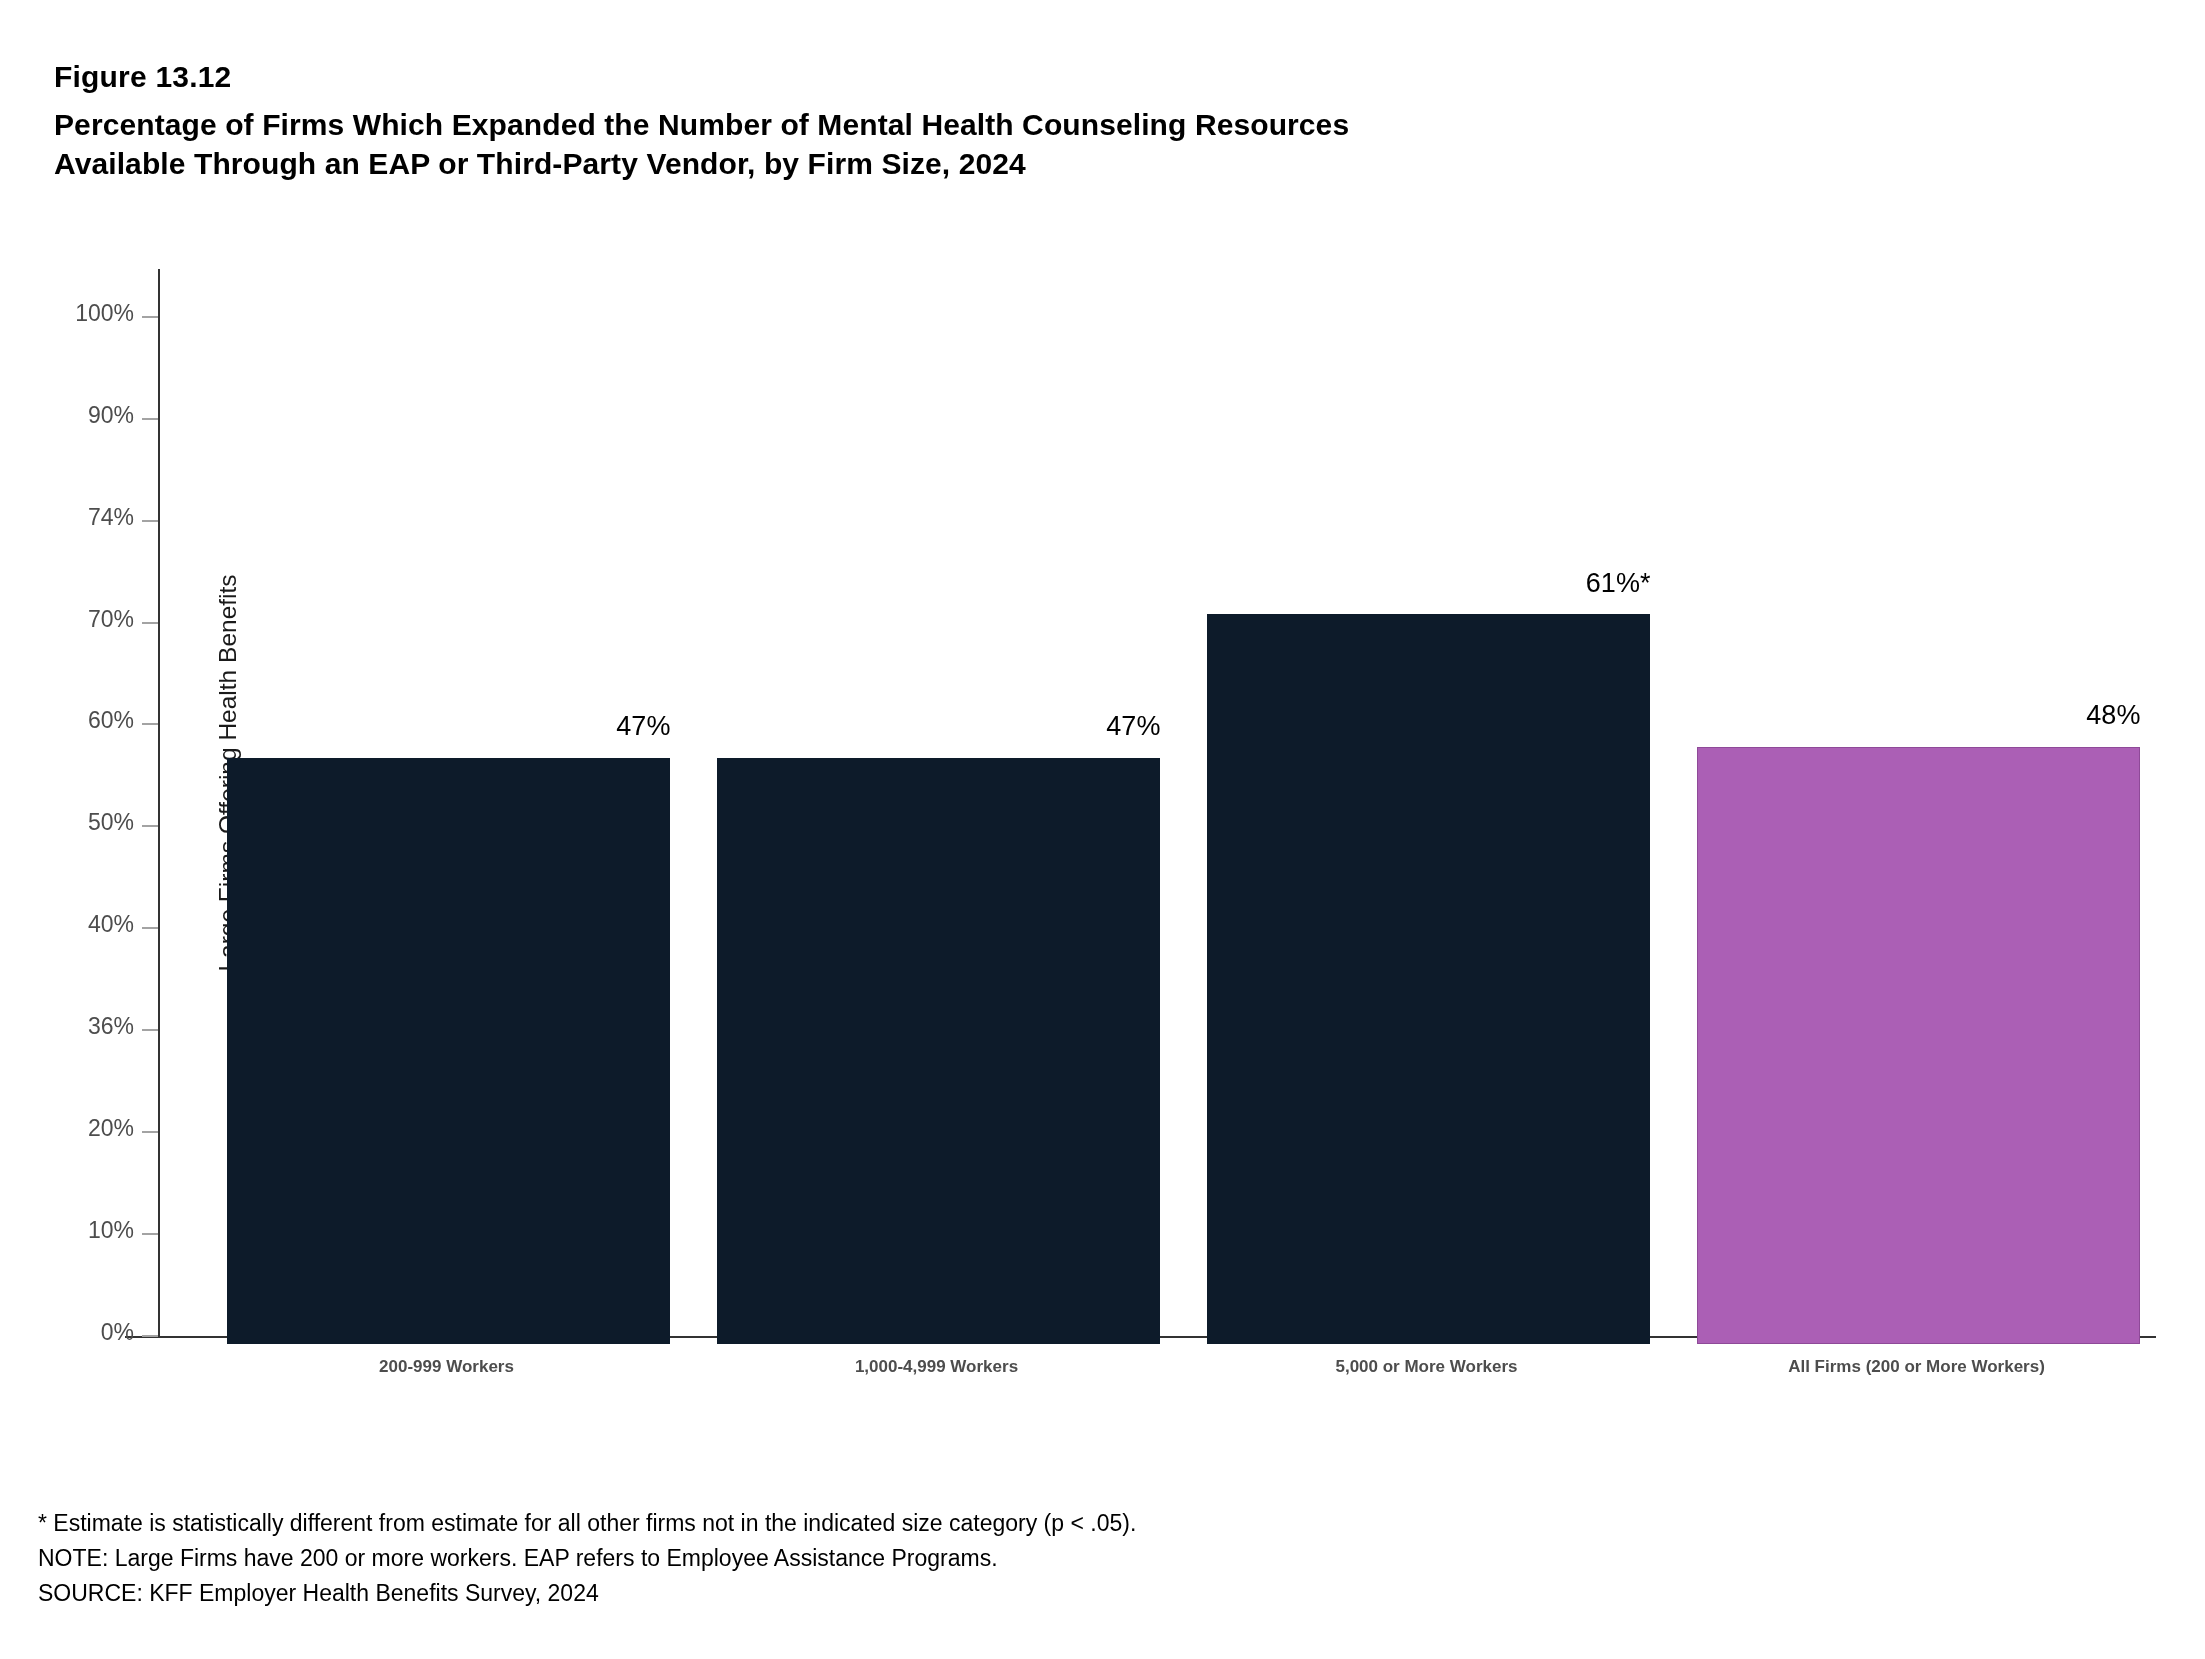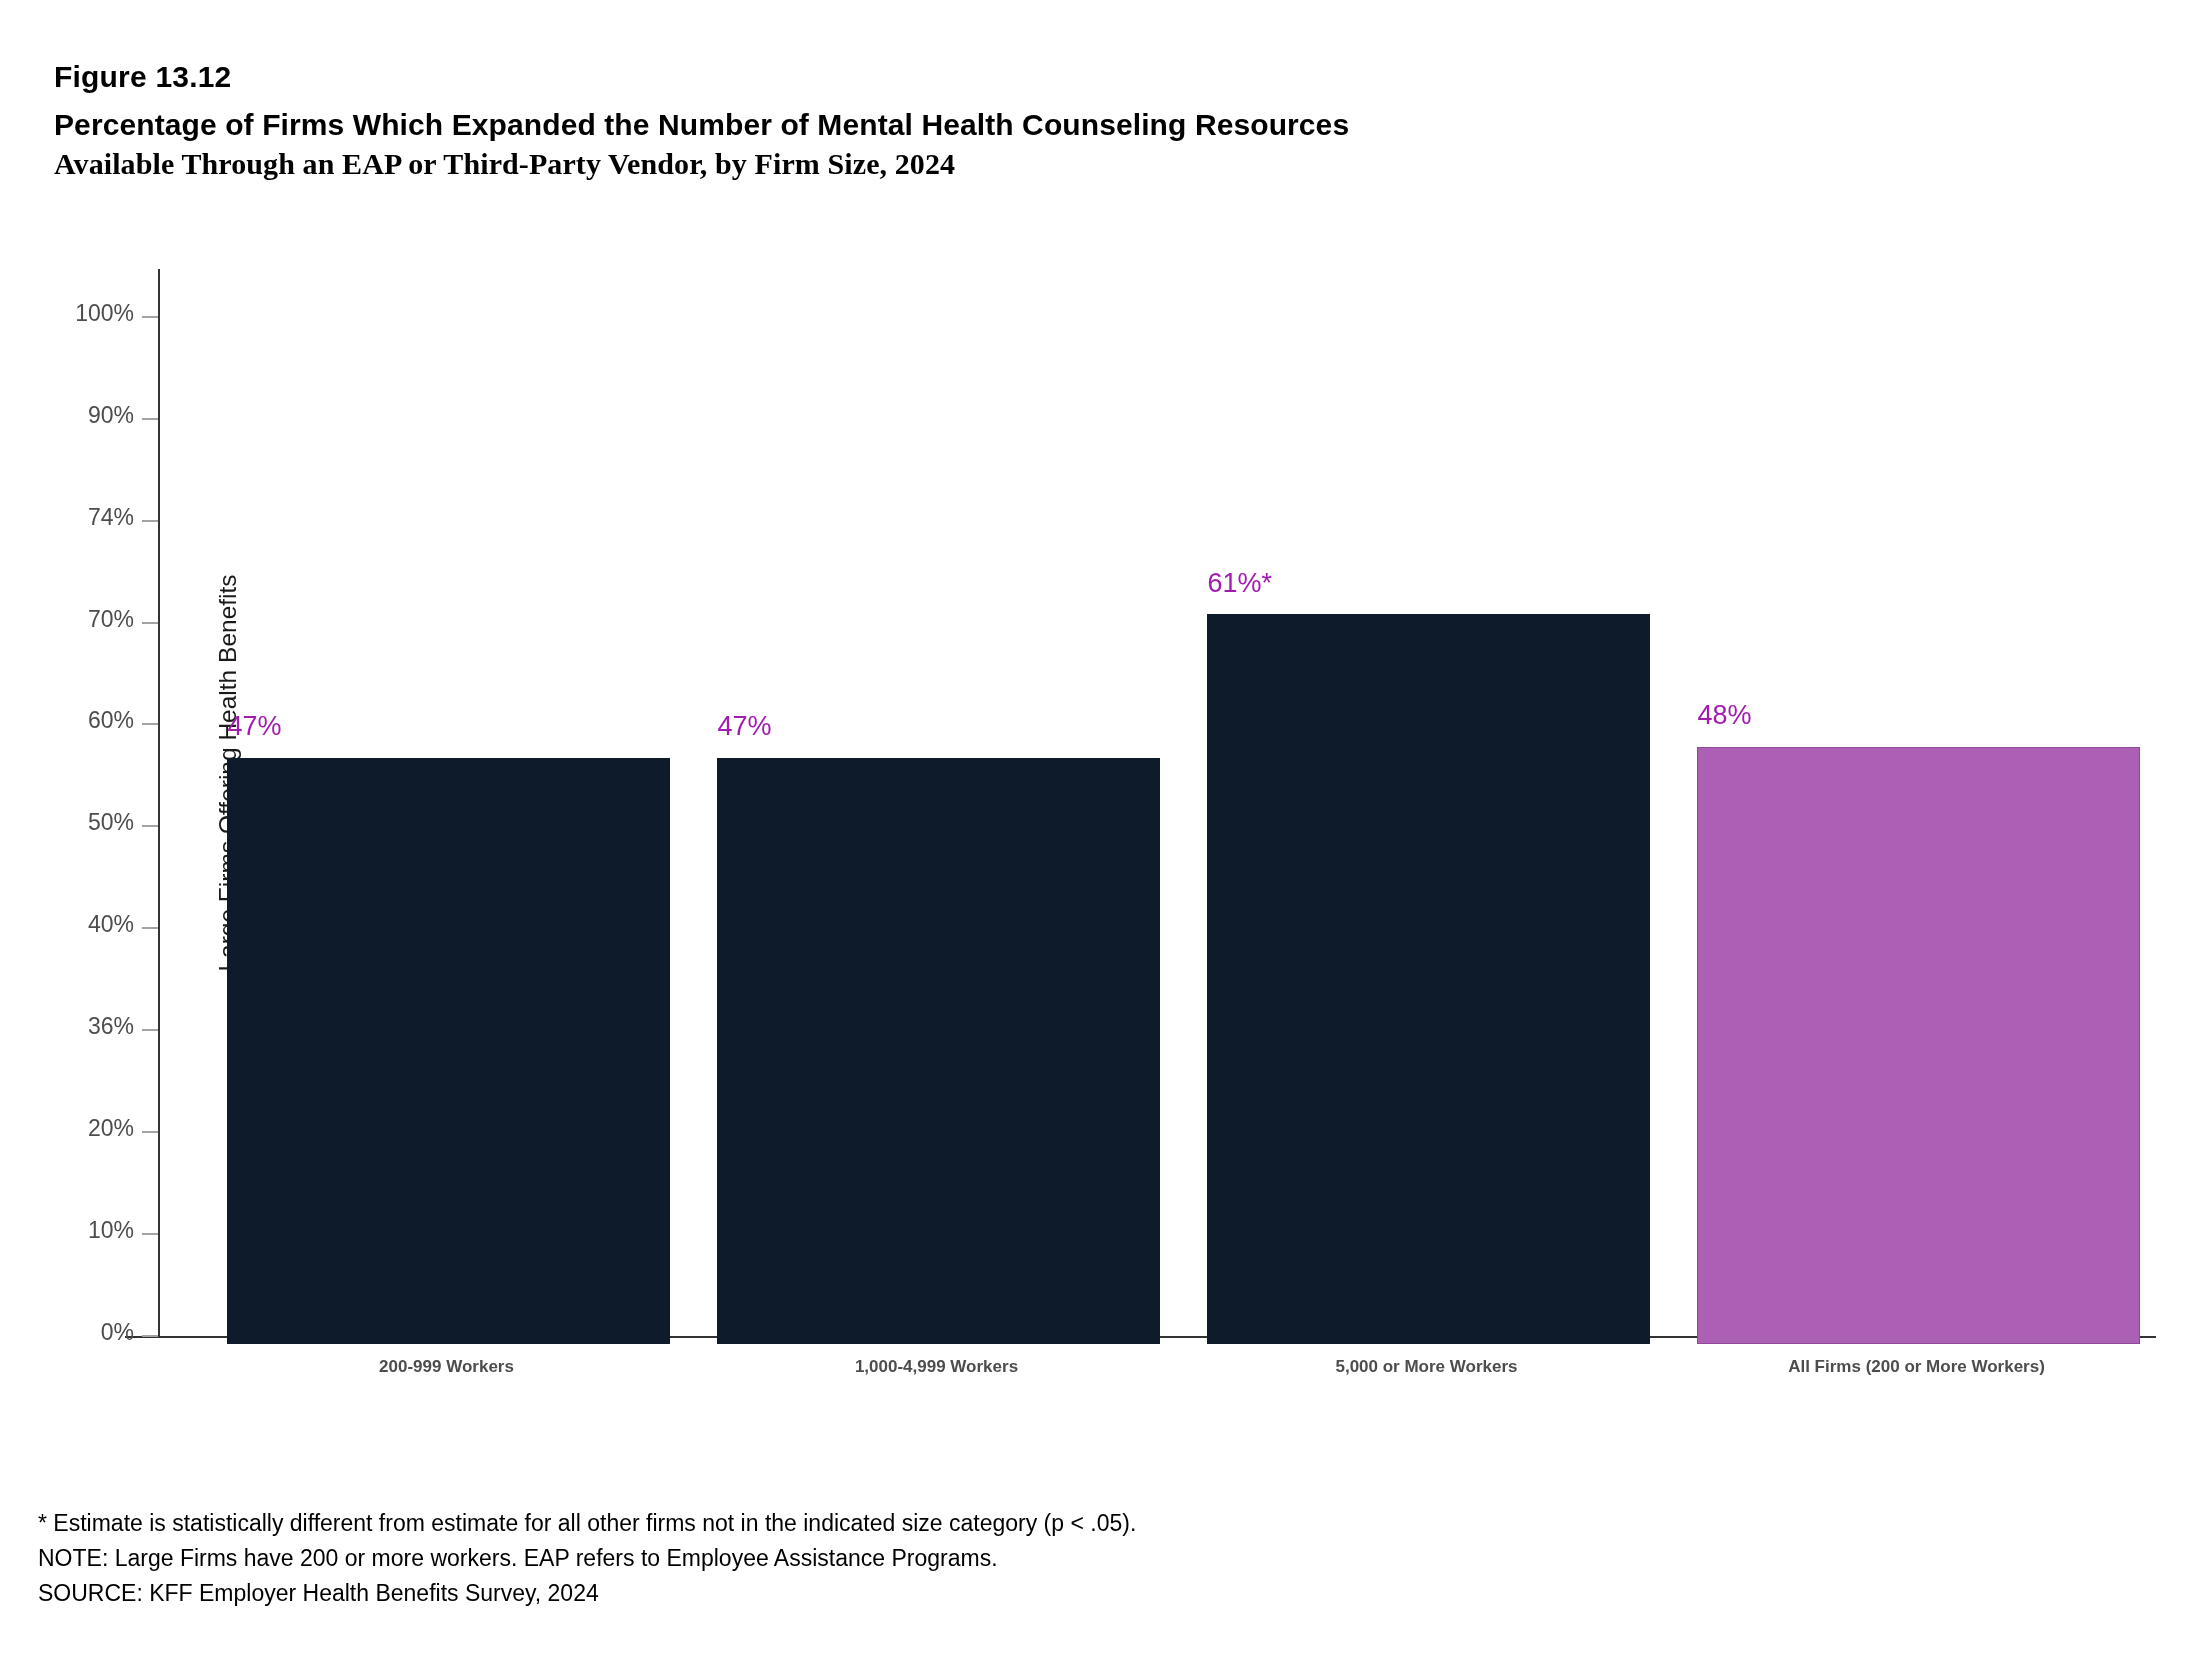--- a/index.html
+++ b/index.html
@@ -34,21 +34,21 @@
     line-height: 1.32;
     letter-spacing: 0.2px;
   }
   .fig-title {
     font-size: 30px;
     font-weight: bold;
     line-height: 1.32;
     letter-spacing: 0.1px;
     margin-top: 8px;
   }
-  .fig-title .line2 { display: block; font-family: Liberation Serif, serif; }
+  .fig-title .line2 { display: block; }
 
   
   .plot-wrap {
     position: absolute;
     left: 0;
     top: 253px;
     width: 2205px;
     height: 1130px;
   }
   .ylabel {
@@ -123,23 +123,23 @@
     bottom: 0;
     left: 0;
     right: 0;
     border: 1.6px solid #0d1b2a;
     box-sizing: border-box;
   }
   .bar-value {
     position: absolute;
     left: 0;
     right: 0;
-    text-align: left;
+    text-align: right;
     font-size: 27px;
-    color: #a21caf;
+    color: #000000;
     white-space: nowrap;
   }
   .cat-label {
     position: absolute;
     top: 1087px;
     font-size: 17px;
     font-weight: bold;
     color: #4d4d4d;
     text-align: center;
     line-height: 1.28;

